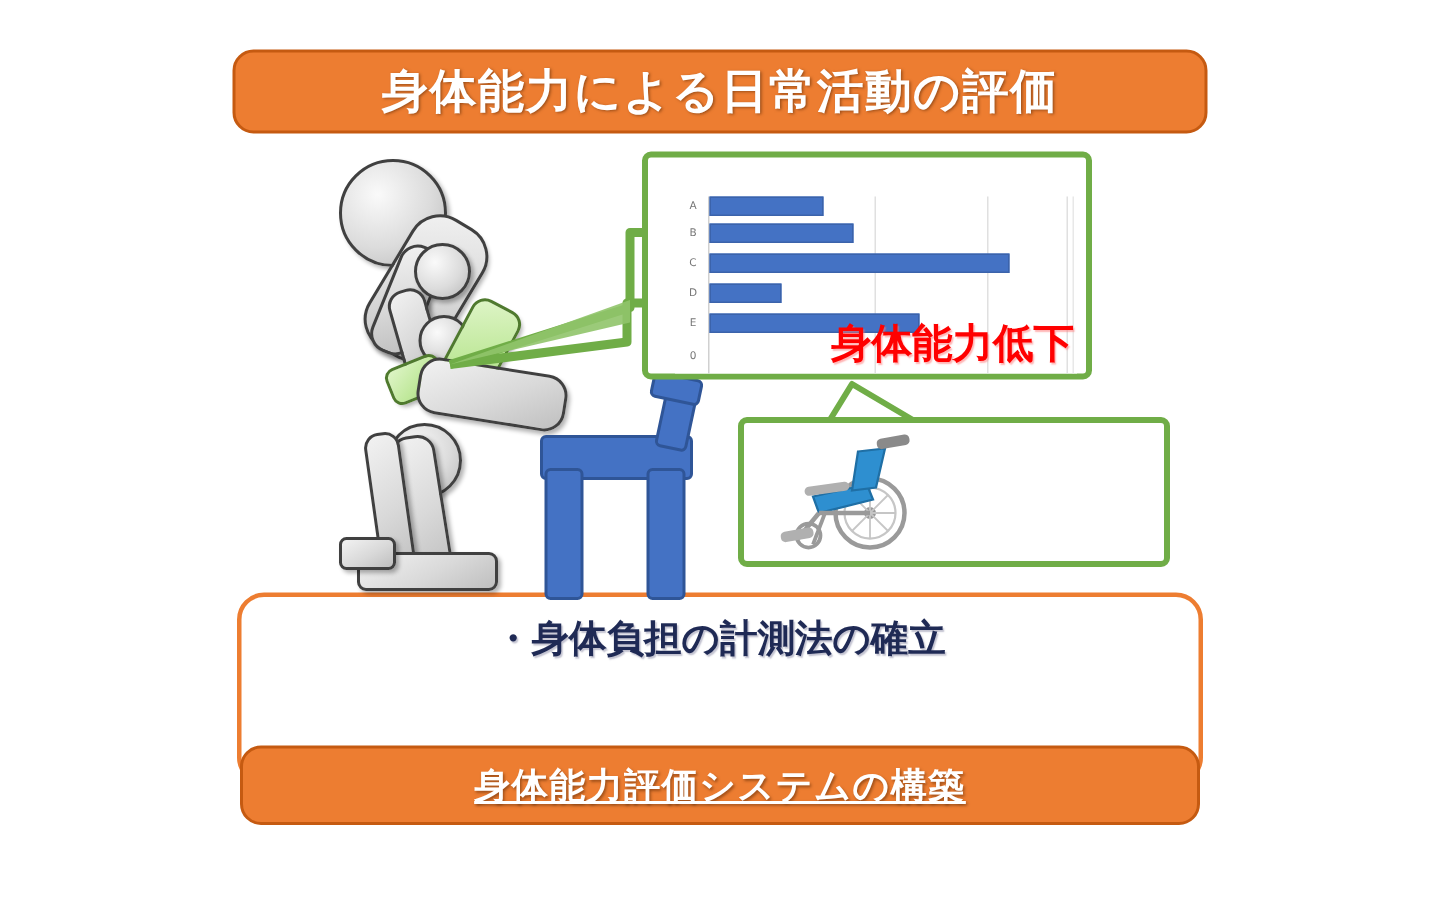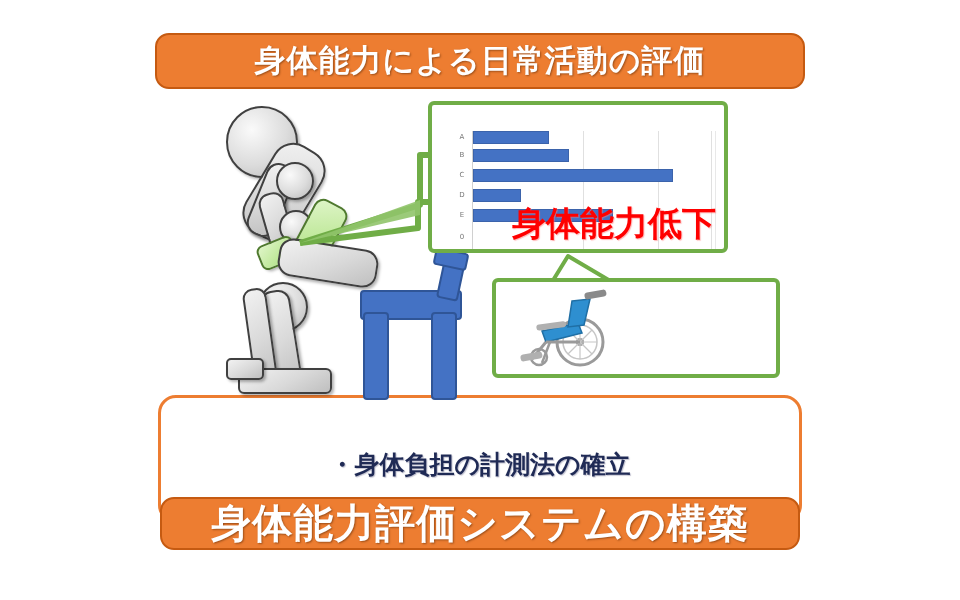--- a/index.html
+++ b/index.html
@@ -38,38 +38,39 @@
     top: 33px;
     width: 650px;
     height: 56px;
     font-size: 31px;
   }
   #banner-bottom {
     left: 160px;
     top: 497px;
     width: 640px;
     height: 53px;
-    font-size: 40px;
+    font-size: 24px;
+    text-decoration: underline;
   }
 
   
   #goals-box {
     position: absolute;
     left: 158px;
     top: 395px;
     width: 644px;
     height: 128px;
     box-sizing: border-box;
     border: 3px solid #ED7D31;
     border-radius: 18px;
     background: #ffffff;
     display: flex;
     flex-direction: column;
     align-items: center;
-    justify-content: center;
+    justify-content: flex-start;
     padding-top: 12px;
   }
   .goal-line {
     color: #1F2A55;
     font-weight: bold;
     font-size: 25px;
     line-height: 1.28;
     white-space: nowrap;
     text-shadow: 1px 1px 1px rgba(120,120,150,0.45);
   }
@@ -140,21 +141,21 @@
     font-weight: bold;
     color: #111111;
     z-index: 6;
     text-shadow: 1px 1px 2px rgba(120,130,170,0.6);
     white-space: nowrap;
   }
   #alert-text {
     position: absolute;
     right: 8px;
     bottom: 2px;
-    font-size: 34px;
+    font-size: 27px;
     font-weight: bold;
     color: #FF0000;
     z-index: 6;
     white-space: nowrap;
     text-shadow: 1px 1px 1px rgba(255,120,120,0.55);
   }
   #wheel-text {
     font-size: 26px;
     font-weight: bold;
     color: #111111;

